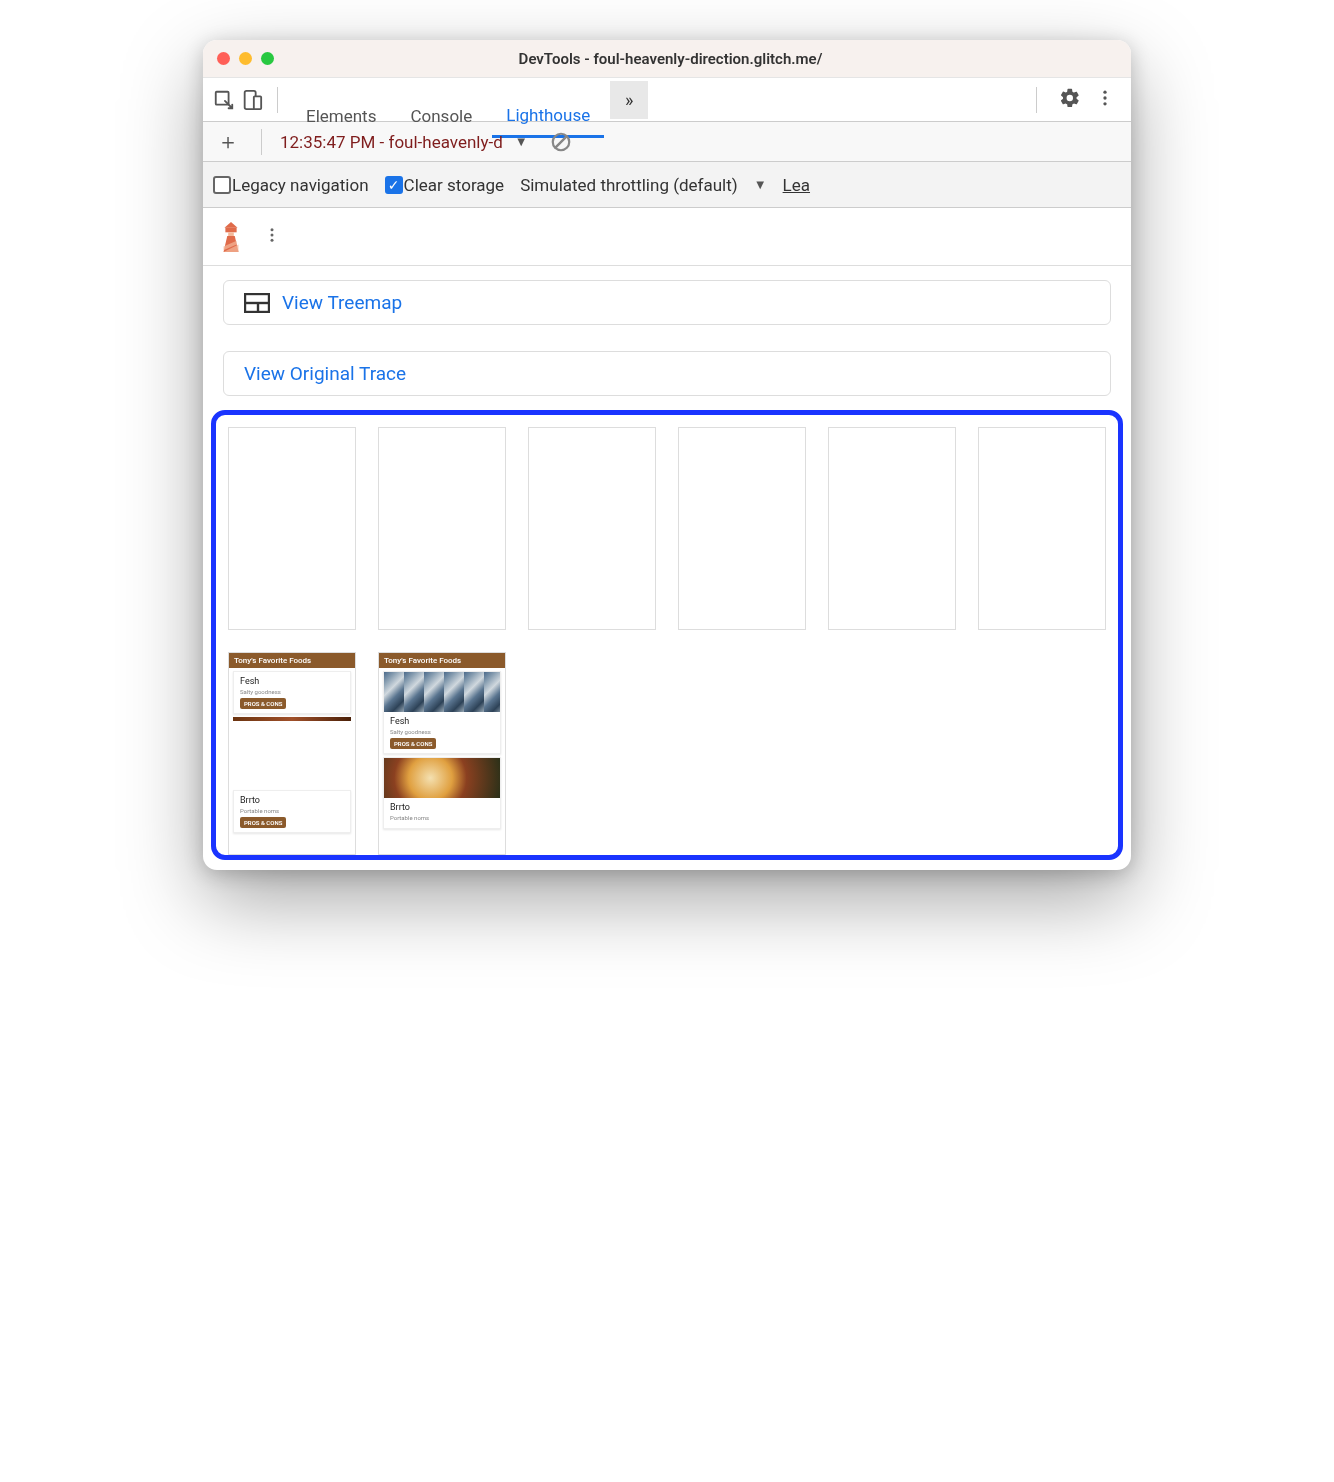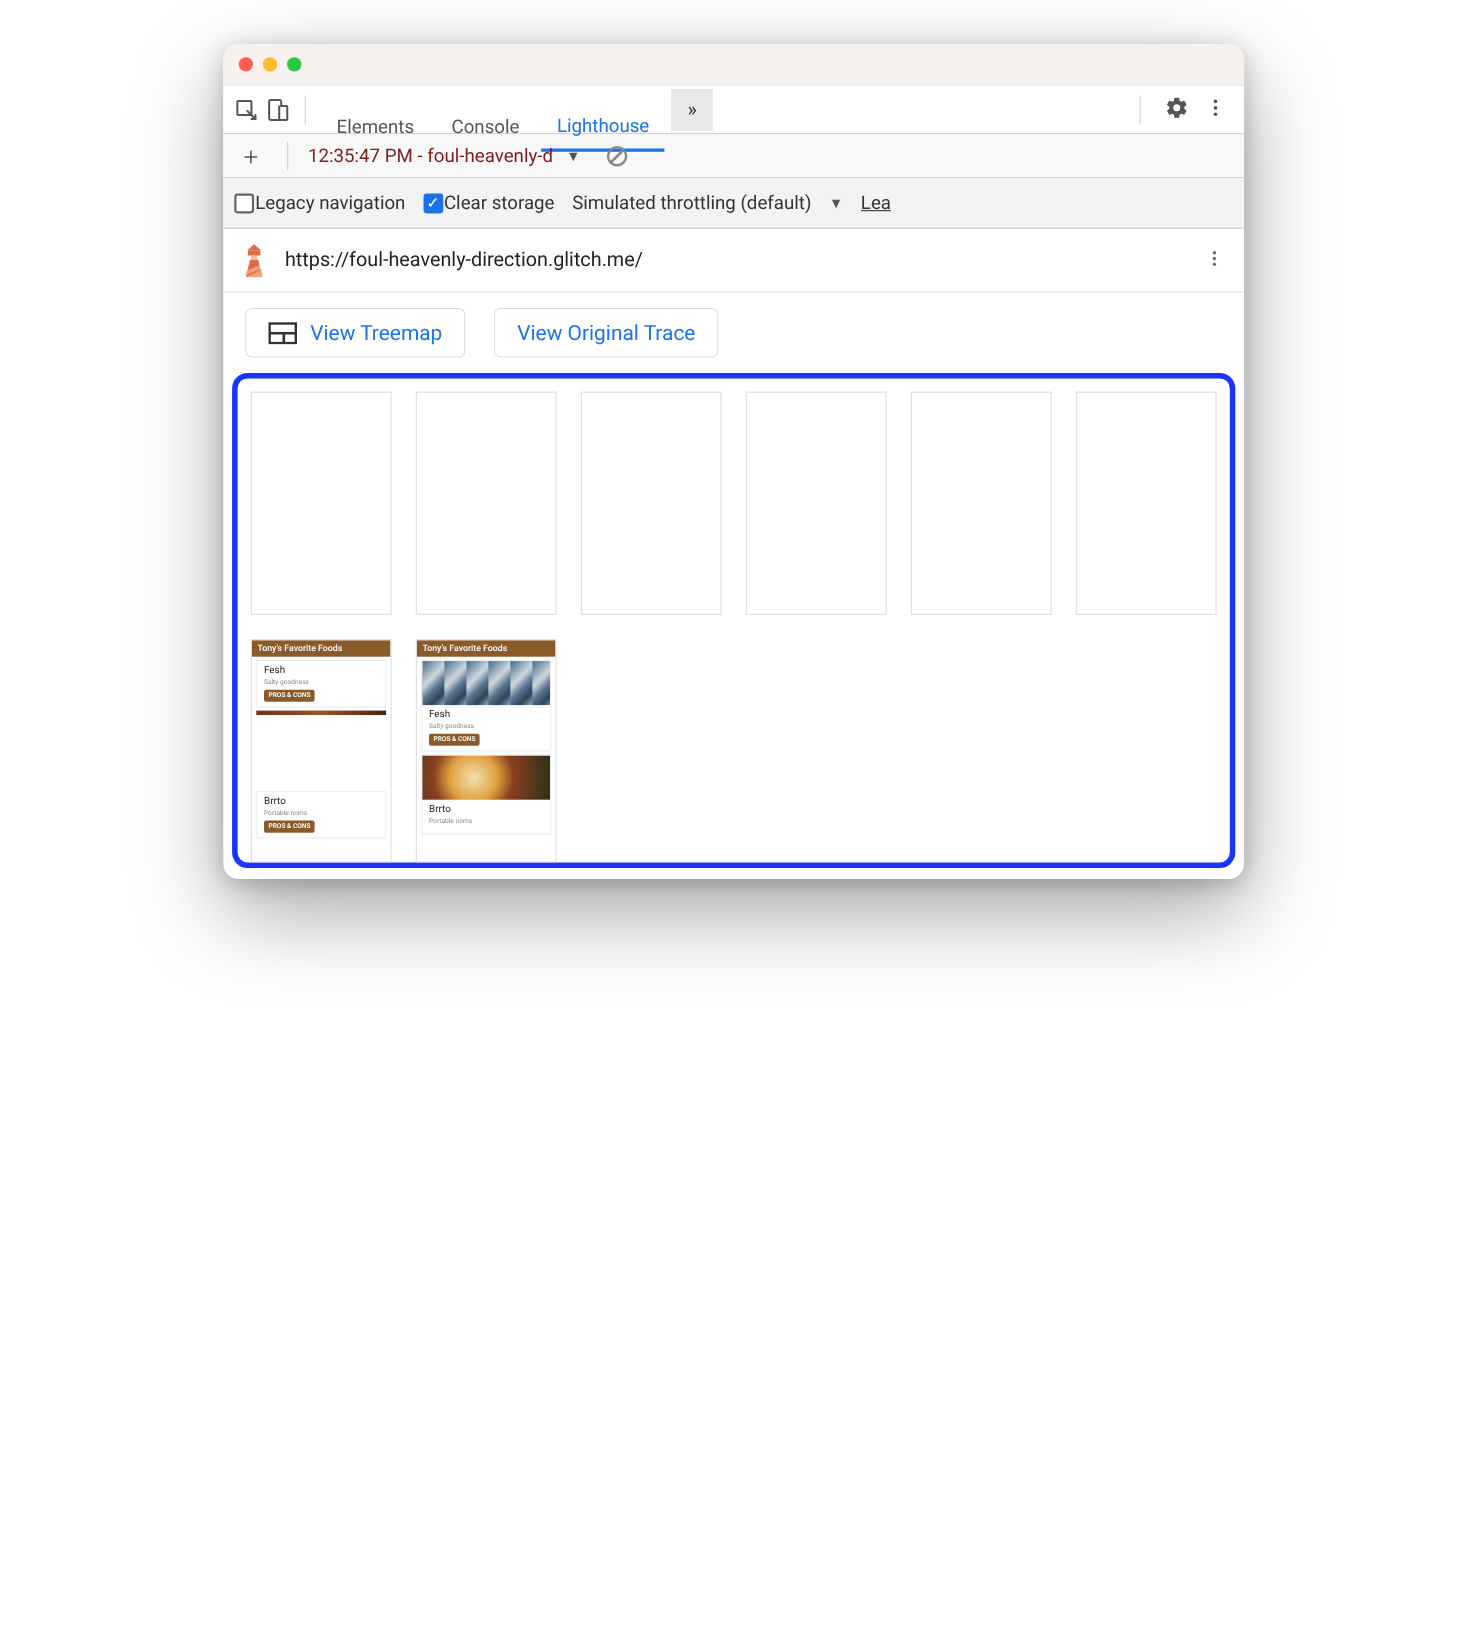--- a/index.html
+++ b/index.html
@@ -162,20 +162,21 @@
     position: relative;
   }
   .lh-logo svg { width: 100%; height: 100%; }
   .url-text { font-size: 18px; color: #222; flex: 1; }
   .report-menu { color: #666; cursor: pointer; padding: 0 4px; }
   
   .buttons-row {
     display: flex;
     gap: 26px;
     padding: 14px 20px 4px 20px;
+    flex-direction: column;
   }
   .pill-btn {
     border: 1px solid #ddd;
     border-radius: 6px;
     padding: 10px 20px;
     display: flex;
     align-items: center;
     gap: 12px;
     font-size: 19px;
     color: #1a73e8;
@@ -255,20 +256,21 @@
 <body>
 
 <div class="window">
 
   <div class="titlebar">
     <div class="traffic-lights">
       <div class="traffic-light red"></div>
       <div class="traffic-light yellow"></div>
       <div class="traffic-light green"></div>
     </div>
+    <div class="title">DevTools - foul-heavenly-direction.glitch.me/</div>
   </div>
 
   <div class="panel-tabs">
     <span class="panel-icon">
       <svg viewBox="0 0 24 24" width="22" height="22" fill="none" stroke="#555" stroke-width="2">
         <rect x="3" y="3" width="14" height="14" rx="1"></rect>
         <path d="M13 13 L21 21 M17 21 L21 21 L21 17" stroke-linecap="round"></path>
       </svg>
     </span>
     <span class="panel-icon">
@@ -335,21 +337,20 @@
     <span class="lh-logo">
       <svg viewBox="0 0 28 32">
         <rect x="8" y="6" width="12" height="5" fill="#e06b4a"></rect>
         <polygon points="14,0 7,6 21,6" fill="#e06b4a"></polygon>
         <rect x="11" y="11" width="6" height="4" fill="#f4b89a"></rect>
         <polygon points="10,15 18,15 22,32 6,32" fill="#e06b4a"></polygon>
         <polygon points="6,32 22,24 22,32" fill="#f4b89a" opacity="0.7"></polygon>
         <polygon points="6,26 20,20 20,24 6,30" fill="#f4b89a" opacity="0.7"></polygon>
       </svg>
     </span>
-    <span class="url-text">https://foul-heavenly-direction.glitch.me/</span>
     <span class="report-menu">
       <svg viewBox="0 0 24 24" width="18" height="18" fill="#666">
           <circle cx="12" cy="5" r="2"></circle>
           <circle cx="12" cy="12" r="2"></circle>
           <circle cx="12" cy="19" r="2"></circle>
         </svg>
     </span>
   </div>
 
   <div class="buttons-row">

